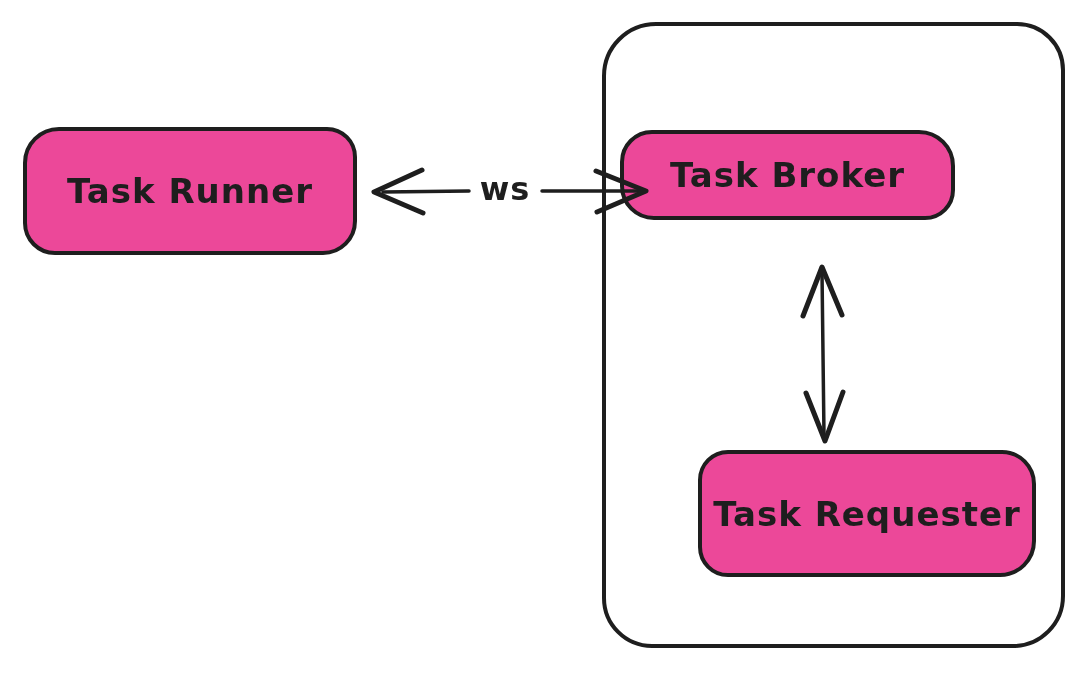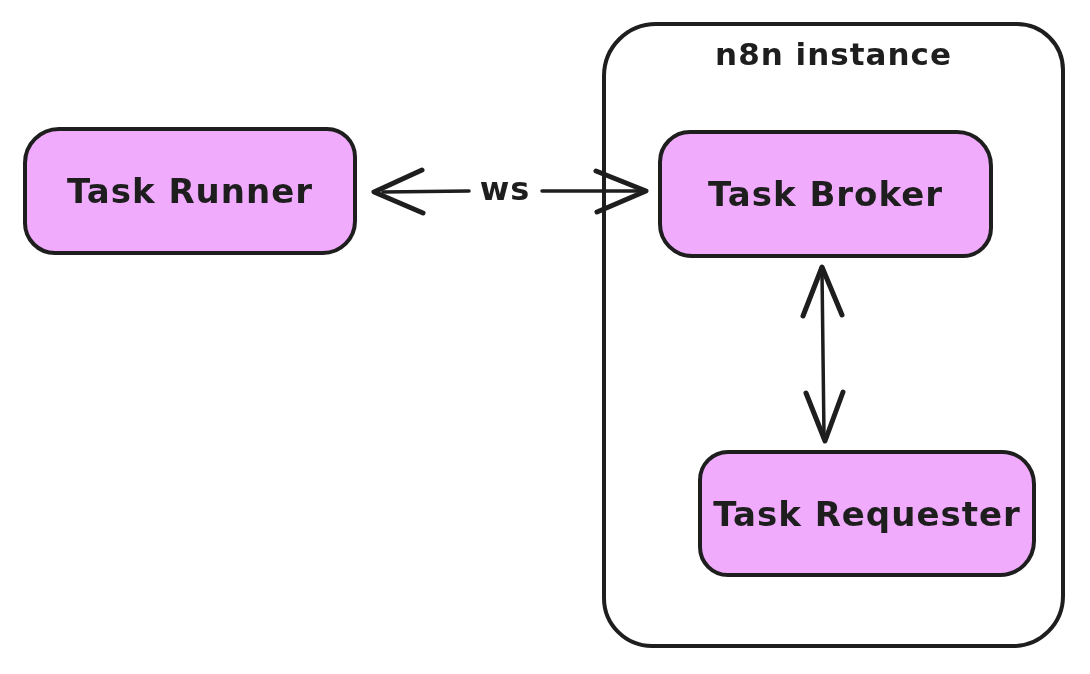--- a/index.html
+++ b/index.html
@@ -12,21 +12,21 @@
     width: 1090px;
     height: 674px;
     background: #ffffff;
     font-family: "DejaVu Sans", sans-serif;
     color: #1e1e1e;
     overflow: hidden;
   }
   .node {
     position: absolute;
     border: 4px solid #1e1e1e;
-    background: #f0abfc;
+    background: #ec4899;
     display: flex;
     align-items: center;
     justify-content: center;
     box-sizing: border-box;
   }
   .node-label {
     font-size: 34px;
     font-weight: bold;
     letter-spacing: 1px;
     white-space: nowrap;
@@ -45,22 +45,22 @@
   .n8n-title {
     position: absolute;
     left: 602px; top: 36px;
     width: 463px;
     text-align: center;
     font-size: 31px;
     font-weight: bold;
     letter-spacing: 1px;
   }
   .task-broker {
-    left: 658px; top: 130px;
-    width: 335px; height: 128px;
+    left: 620px; top: 130px;
+    width: 335px; height: 90px;
     border-radius: 32px 36px 30px 34px;
   }
   .task-requester {
     left: 662px; top: 450px;
     width: 338px; height: 127px;
     border-radius: 30px 34px 36px 30px;
     margin-left: 36px;
   }
   .arrow-layer {
     position: absolute;
@@ -78,21 +78,20 @@
     font-weight: bold;
     letter-spacing: 1px;
   }
 </style>
 </head>
 <body>
 
 <div class="canvas">
 
   <div class="node n8n-instance"></div>
-  <div class="n8n-title">n8n instance</div>
 
   <div class="node task-runner">
     <span class="node-label">Task Runner</span>
   </div>
 
   <div class="node task-broker">
     <span class="node-label">Task Broker</span>
   </div>
 
   <div class="node task-requester">

